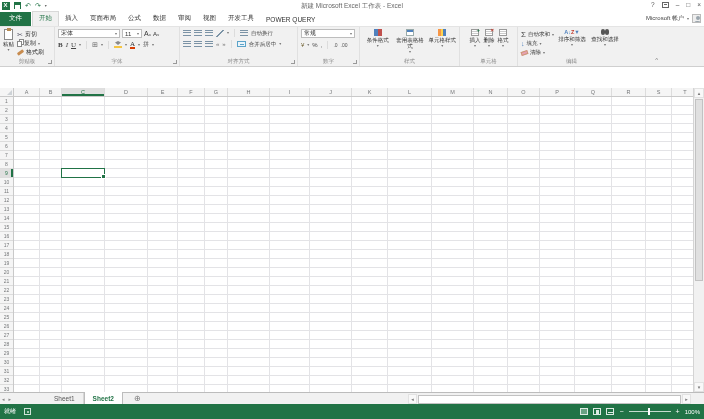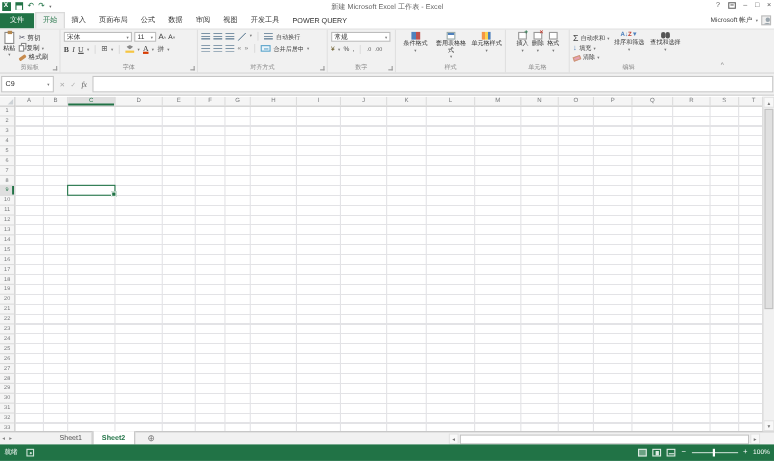--- a/index.html
+++ b/index.html
@@ -348,32 +348,20 @@
           <span class="i-find"></span>
           <span>查找和选择</span>
           <span class="dd">▾</span>
         </div>
       </div>
       <div class="glabel">编辑</div>
     </div>
     <span id="collapse">^</span>
   </div>
 
-  <div id="fbar">
-    <div id="namebox">
-      <span>C9</span>
-      <span class="dd">▾</span>
-    </div>
-    <div id="fbtns">
-      <span>✕</span>
-      <span>✓</span>
-      <span class="fx">fx</span>
-    </div>
-    <div id="finput"></div>
-  </div>
 
   <div id="sheet">
     <div id="corner"></div>
     <div id="colhdr">
         <div class="colh" style="left: 0px; width: 26px;">A</div>
         <div class="colh" style="left: 26px; width: 22px;">B</div>
         <div class="colh sel" style="left: 48px; width: 43px;">C</div>
         <div class="colh" style="left: 91px; width: 43px;">D</div>
         <div class="colh" style="left: 134px; width: 30px;">E</div>
         <div class="colh" style="left: 164px; width: 27px;">F</div>

